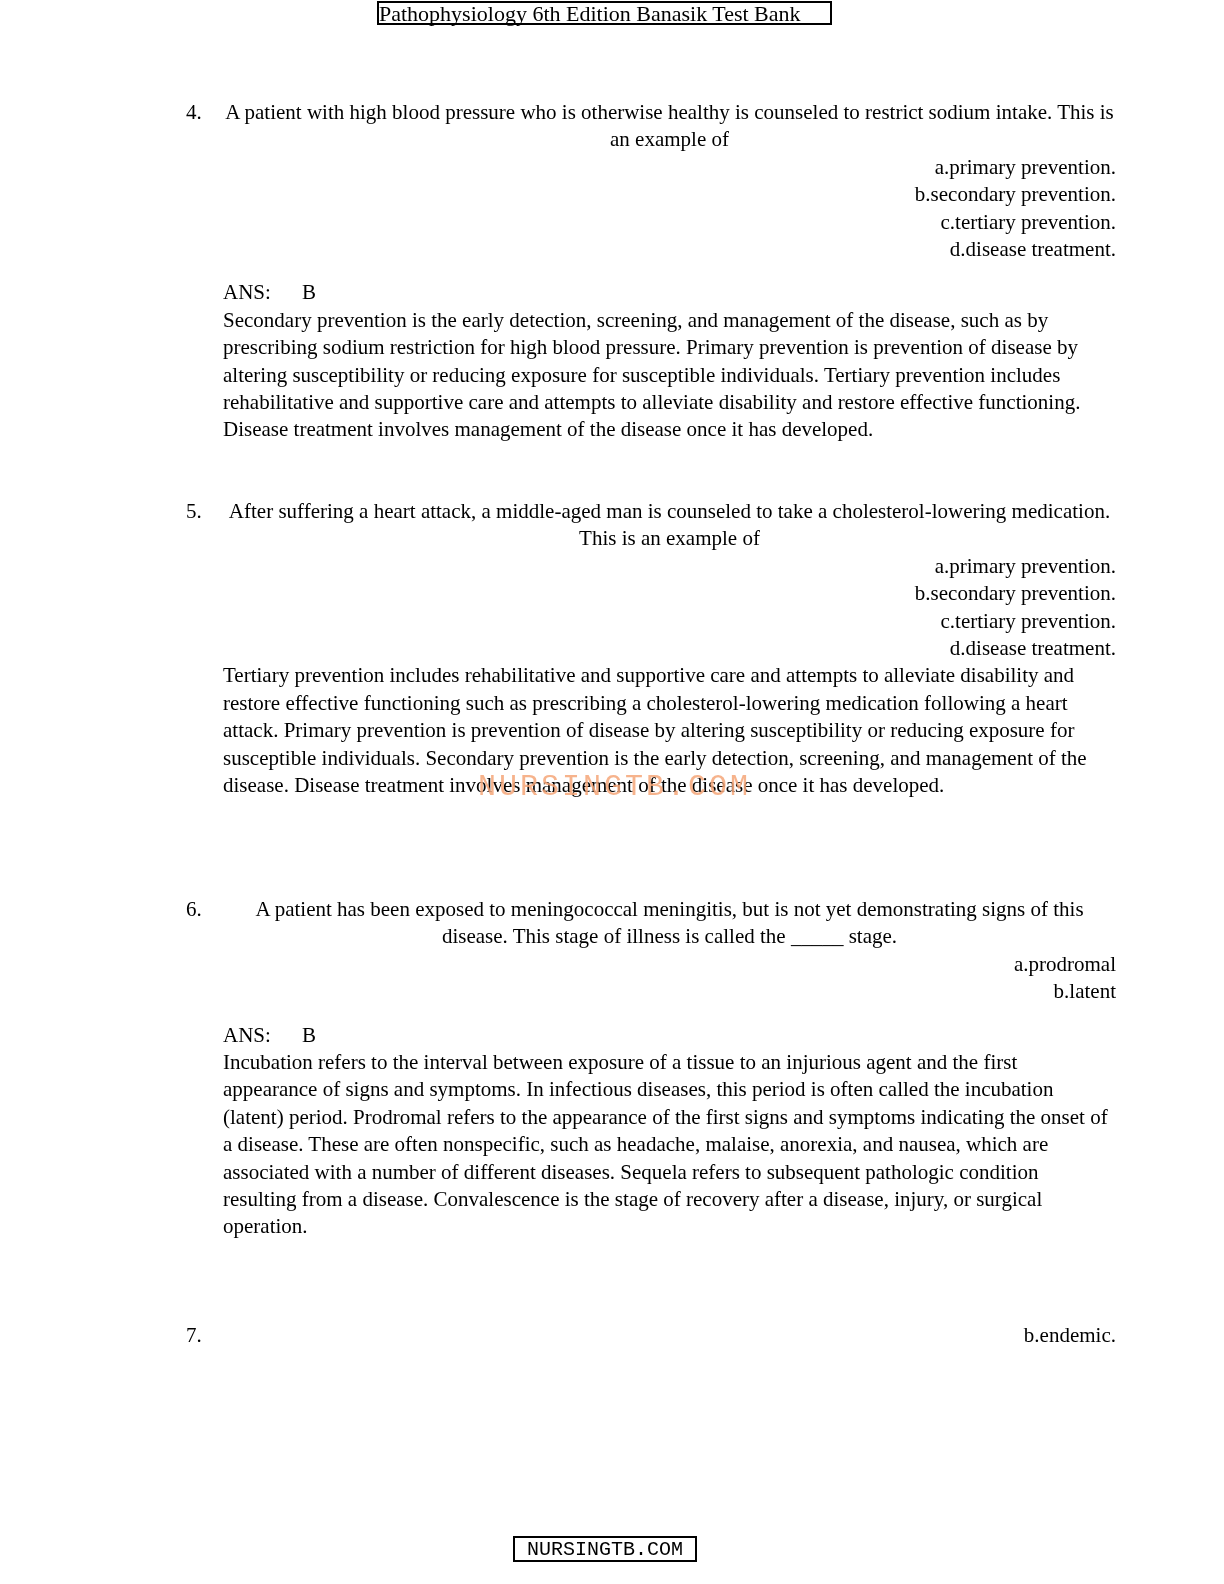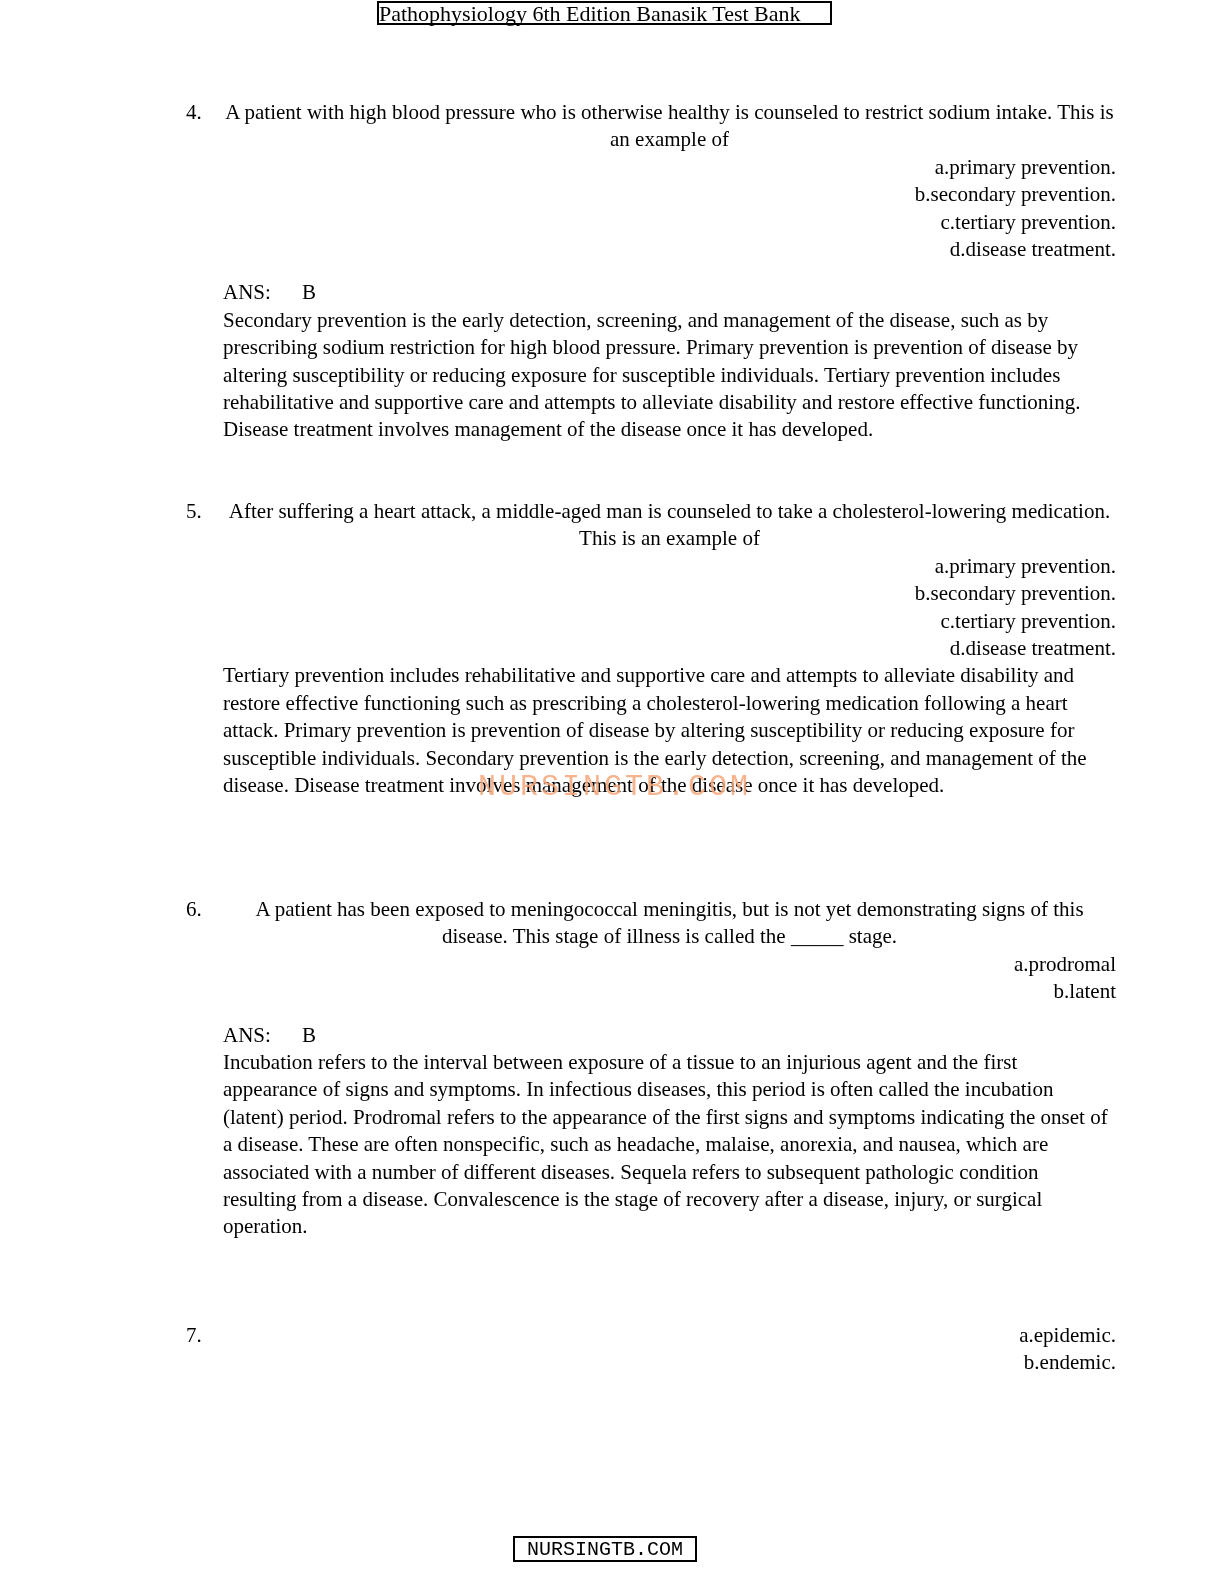--- a/index.html
+++ b/index.html
@@ -68,19 +68,18 @@
   <span class="num">6.</span>
   <div class="stem">A patient has been exposed to meningococcal meningitis, but is not yet demonstrating signs of this disease. This stage of illness is called the _____ stage.</div>
   <div class="opt"><span class="letter">a.</span><span>prodromal</span></div>
   <div class="opt"><span class="letter">b.</span><span>latent</span></div>
   <div class="ans"><span class="ans-label">ANS:</span><span>B</span></div>
   <div class="rationale">Incubation refers to the interval between exposure of a tissue to an injurious agent and the first appearance of signs and symptoms. In infectious diseases, this period is often called the incubation (latent) period. Prodromal refers to the appearance of the first signs and symptoms indicating the onset of a disease. These are often nonspecific, such as headache, malaise, anorexia, and nausea, which are associated with a number of different diseases. Sequela refers to subsequent pathologic condition resulting from a disease. Convalescence is the stage of recovery after a disease, injury, or surgical operation.</div>
 </div>
 
 <div class="q" style="top:1322px;">
   <span class="num">7.</span>
-  <div class="opt"><span class="letter">a.</span><span>epidemic.</span></div>
   <div class="opt"><span class="letter">b.</span><span>endemic.</span></div>
 </div>
 
 <div class="watermark">NURSINGTB.COM</div>
 
 <div class="footer">NURSINGTB.COM</div>
 
 </body></html>

